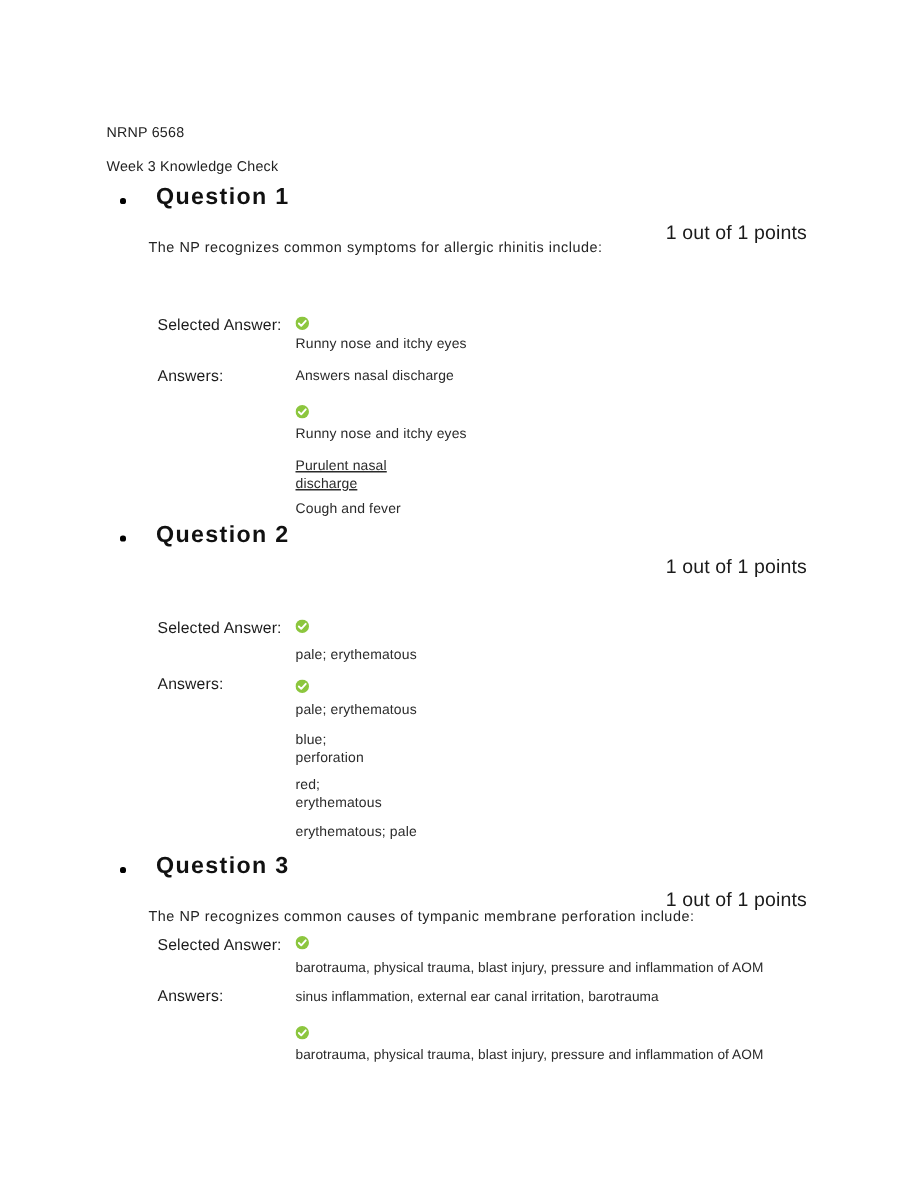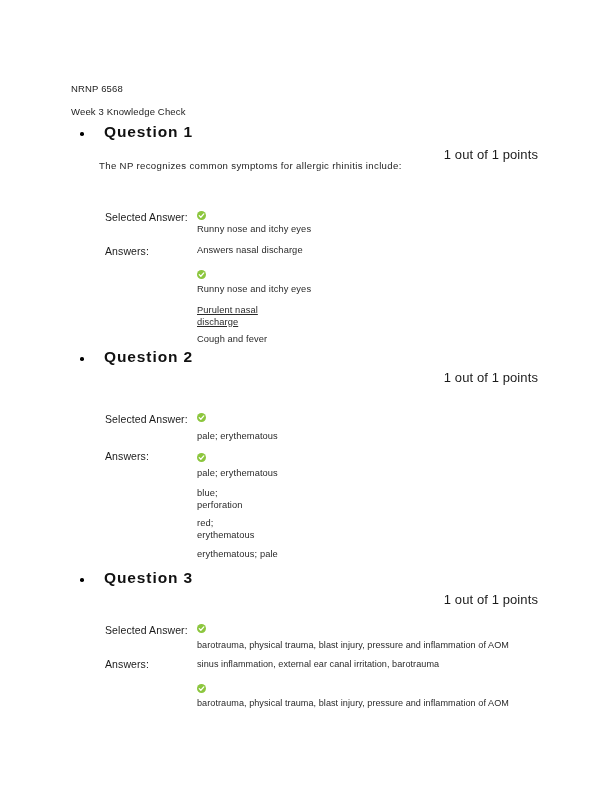--- a/index.html
+++ b/index.html
@@ -197,20 +197,21 @@
 
     <div class="ans-text" style="top:201px;">erythematous; pale</div>
   </div>
 
   <div class="question" style="top:529px;margin-top:40px;">
     <div class="q-heading-row">
       <span class="q-bullet"></span>
       <span class="q-title">Question 3</span>
     </div>
     <div class="q-points" style="top:23px;">1 out of 1 points</div>
+    <div class="q-stem" style="top:37px;">The NP recognizes common causes of  tympanic membrane perforation include:</div>
 
     <div class="ans-label" style="top:54px;">Selected
 Answer:</div>
 
     <span class="check-icon" style="top:55px;">
       <svg viewBox="0 0 12 12">
           <circle cx="6" cy="6" r="6" fill="#8cc63e"></circle>
           <path d="M3 6.2 L5.1 8.3 L9.1 3.9" stroke="#ffffff" stroke-width="1.7" fill="none" stroke-linecap="round" stroke-linejoin="round"></path>
         </svg>
     </span>

